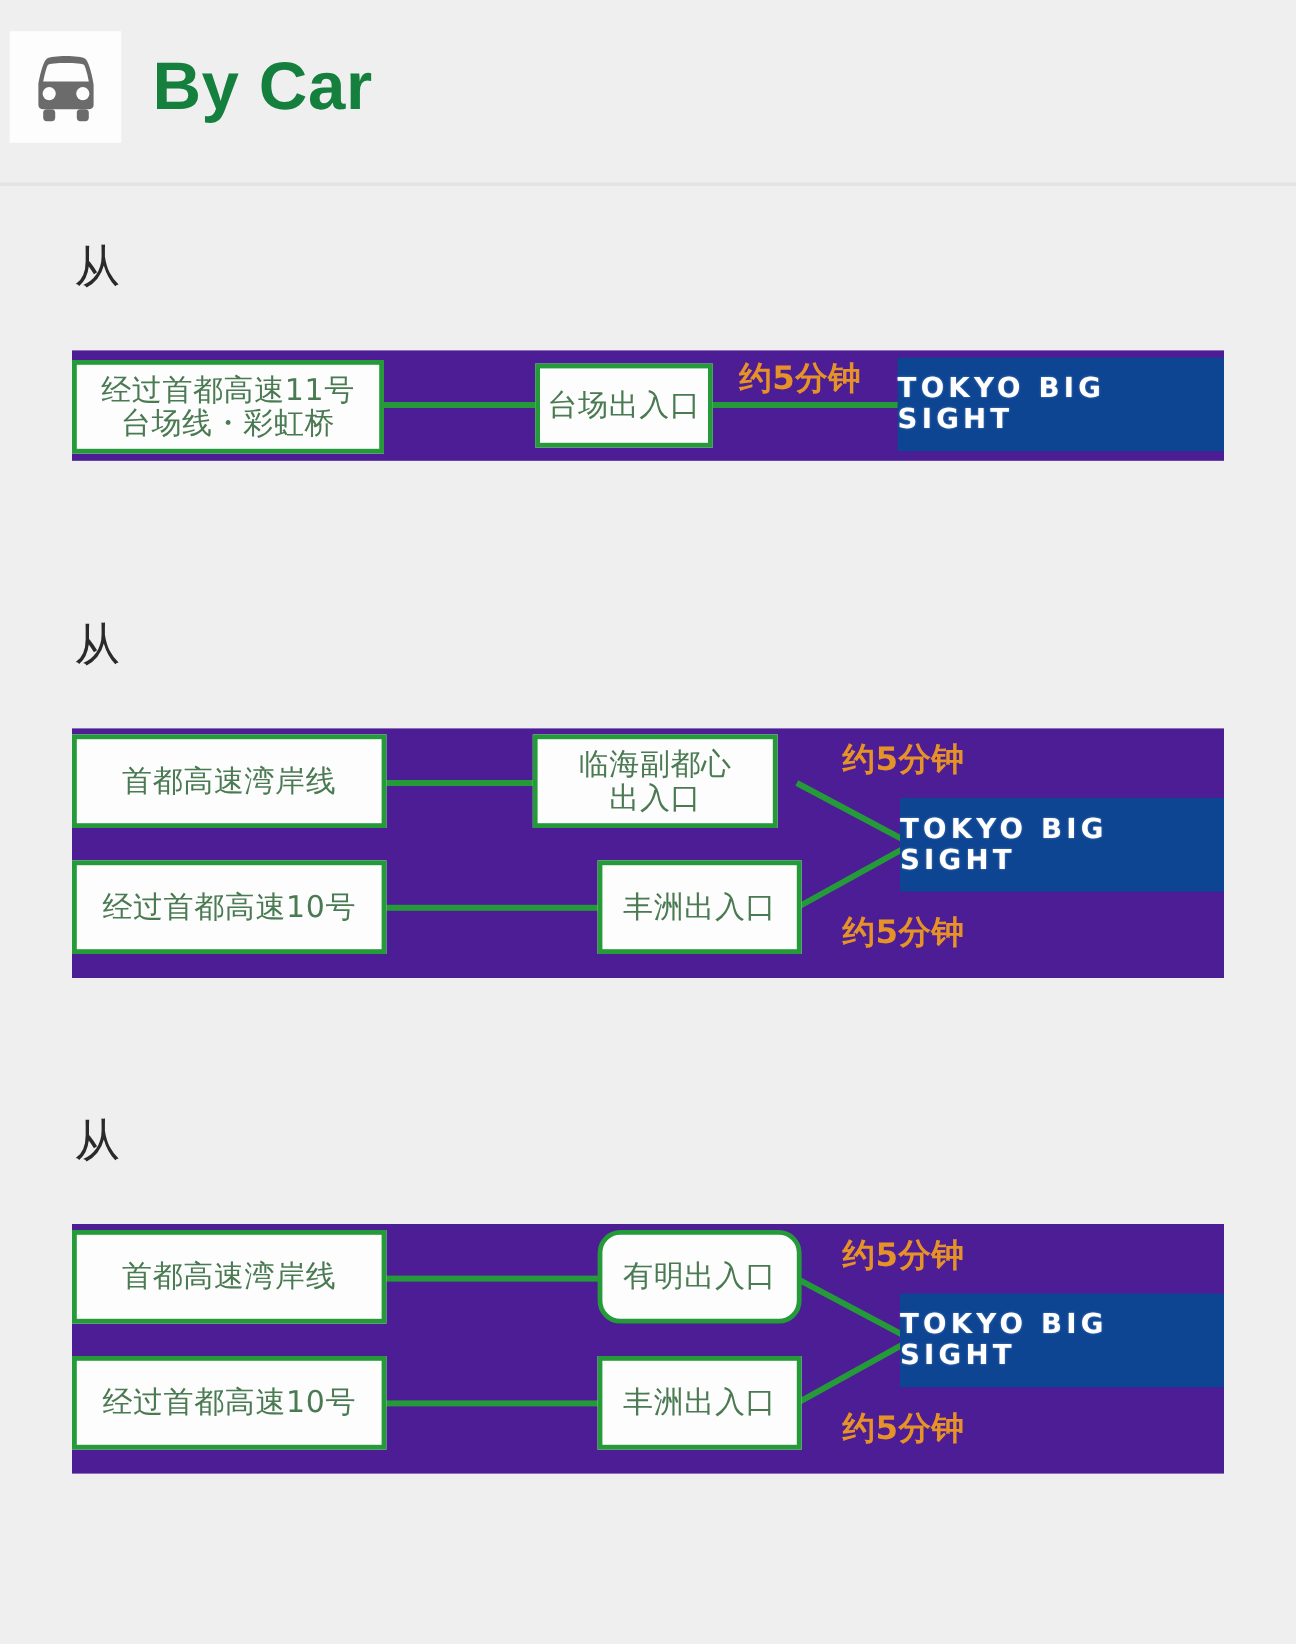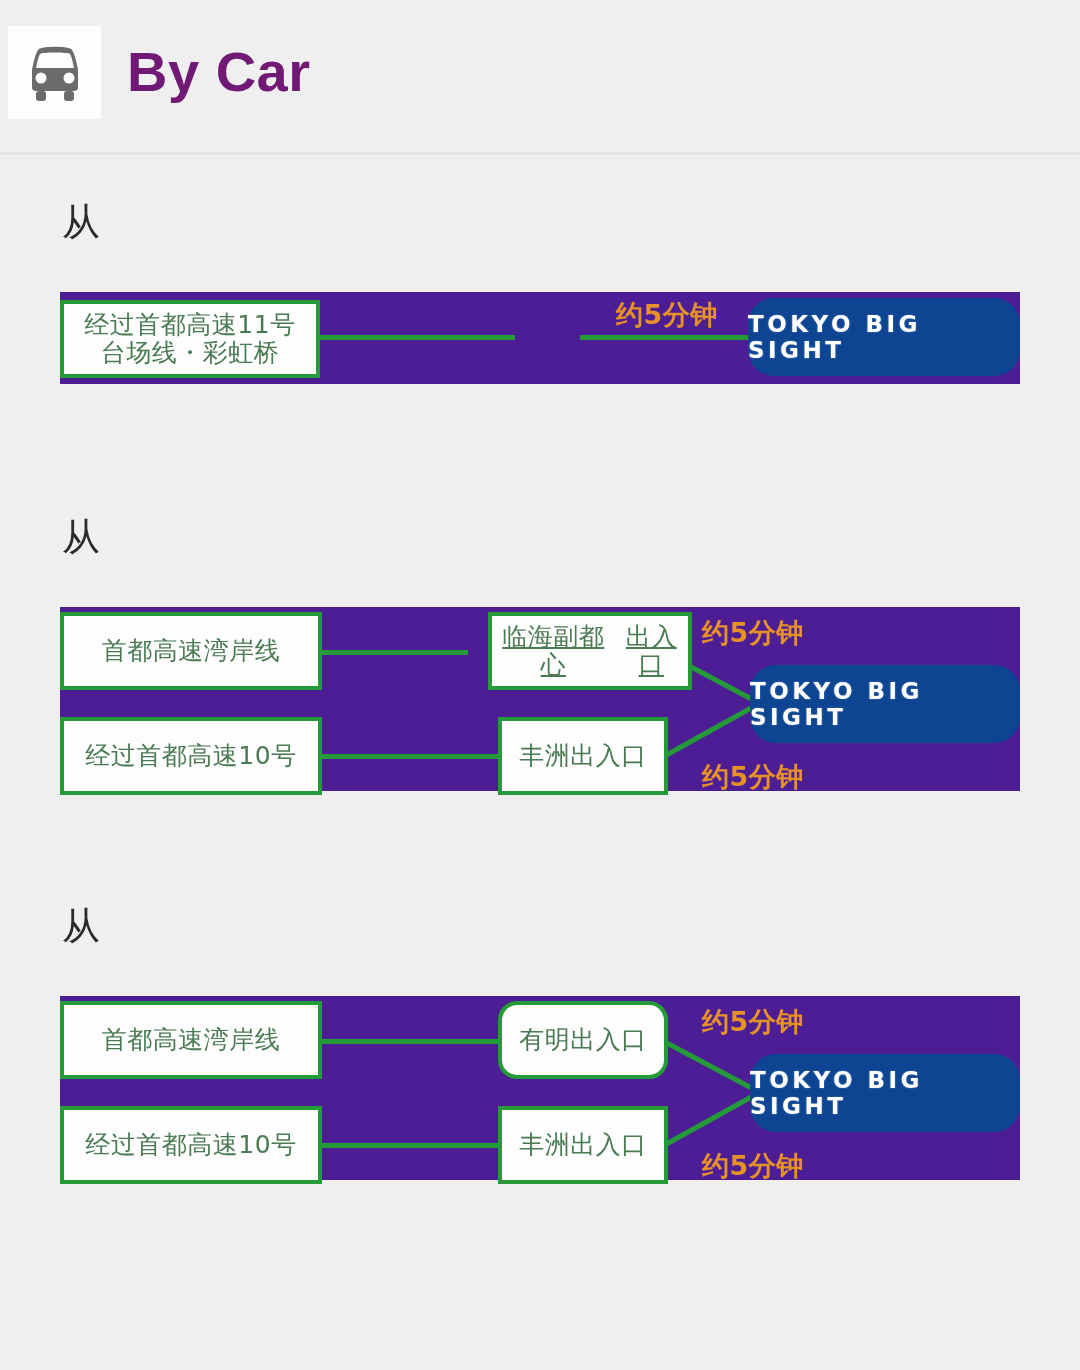--- a/index.html
+++ b/index.html
@@ -29,21 +29,21 @@
     display: flex;
     align-items: center;
     justify-content: center;
     flex: none;
     margin-top: -8px;
   }
   .car-icon-box svg { display: block; }
   .header-title {
     font-size: 56px;
     font-weight: 700;
-    color: #701a75;
+    color: #15803d;
     letter-spacing: 0.5px;
     margin-left: 26px;
     margin-top: -10px;
     font-family: "Liberation Sans", "DejaVu Sans", sans-serif;
     text-align: right;
   }
 
   
   .section { position: relative; }
   .section-heading {
@@ -66,21 +66,21 @@
   }
 
   
   .diagram {
     position: relative;
     margin-left: 60px;
     width: 960px;
     background: #4c1d95;
   }
   .diagram.one-row  { height: 92px; }
-  .diagram.two-row  { height: 184px; }
+  .diagram.two-row  { height: 208px; }
 
   .node {
     position: absolute;
     border: 4px solid #249b38;
     background: #fdfdfd;
     color: #4a7a52;
     display: flex;
     align-items: center;
     justify-content: center;
     text-align: center;
@@ -97,21 +97,20 @@
     color: #ffffff;
     display: flex;
     align-items: center;
     justify-content: center;
     font-family: "DejaVu Sans", "Liberation Sans", sans-serif;
     font-size: 23px;
     font-weight: 700;
     letter-spacing: 3.5px;
     z-index: 4;
     text-shadow: 0 0 2px rgba(255,255,255,0.35);
-    border-radius: 26px;
   }
 
   .connector {
     position: absolute;
     background: #249b38;
     height: 5px;
     z-index: 1;
   }
 
   .diag-line {
@@ -159,20 +158,23 @@
 
     <div class="connector" style="left:255px; top:43px; width:200px;"></div>
 
     <div class="connector" style="left:520px; top:43px; width:190px;"></div>
 
     <div class="node two-line" style="left:0px; top:8px; width:260px; height:78px; flex-direction:column;">
       <span>经过首都高速11号</span>
       <span>台场线・彩虹桥</span>
     </div>
 
+    <div class="node" style="left:386px; top:11px; width:148px; height:70px;">
+      <span>台场出入口</span>
+    </div>
 
     <div class="duration" style="left:556px; top:5px;">约5分钟</div>
 
     <div class="bigsight" style="left:688px; top:6px; width:272px; height:78px;">TOKYO BIG SIGHT</div>
   </div>
 </div>
 
 <div class="section" style="margin-top:128px;">
   <div class="section-heading">
     <span class="heading-from">从</span>
@@ -183,21 +185,21 @@
     <div class="connector" style="left:258px; top:43px; width:150px;"></div>
 
     <div class="connector" style="left:258px; top:147px; width:182px;"></div>
 
     <div class="diag-line" style="left:604px; top:43px; width:128px; transform:rotate(28deg);"></div>
     <div class="diag-line" style="left:602px; top:148px; width:128px; transform:rotate(-29deg);"></div>
 
     <div class="node" style="left:0px; top:5px; width:262px; height:78px;">
       <span>首都高速湾岸线</span>
     </div>
-    <div class="node two-line" style="left:428px; top:5px; width:204px; height:78px; flex-direction:row;text-decoration:underline;">
+    <div class="node two-line" style="left:384px; top:5px; width:204px; height:78px; flex-direction:column;">
       <span>临海副都心</span>
       <span>出入口</span>
     </div>
     <div class="duration" style="left:642px; top:8px;">约5分钟</div>
 
     <div class="node" style="left:0px; top:110px; width:262px; height:78px;">
       <span>经过首都高速10号</span>
     </div>
     <div class="node" style="left:438px; top:110px; width:170px; height:78px;">
       <span>丰洲出入口</span>

